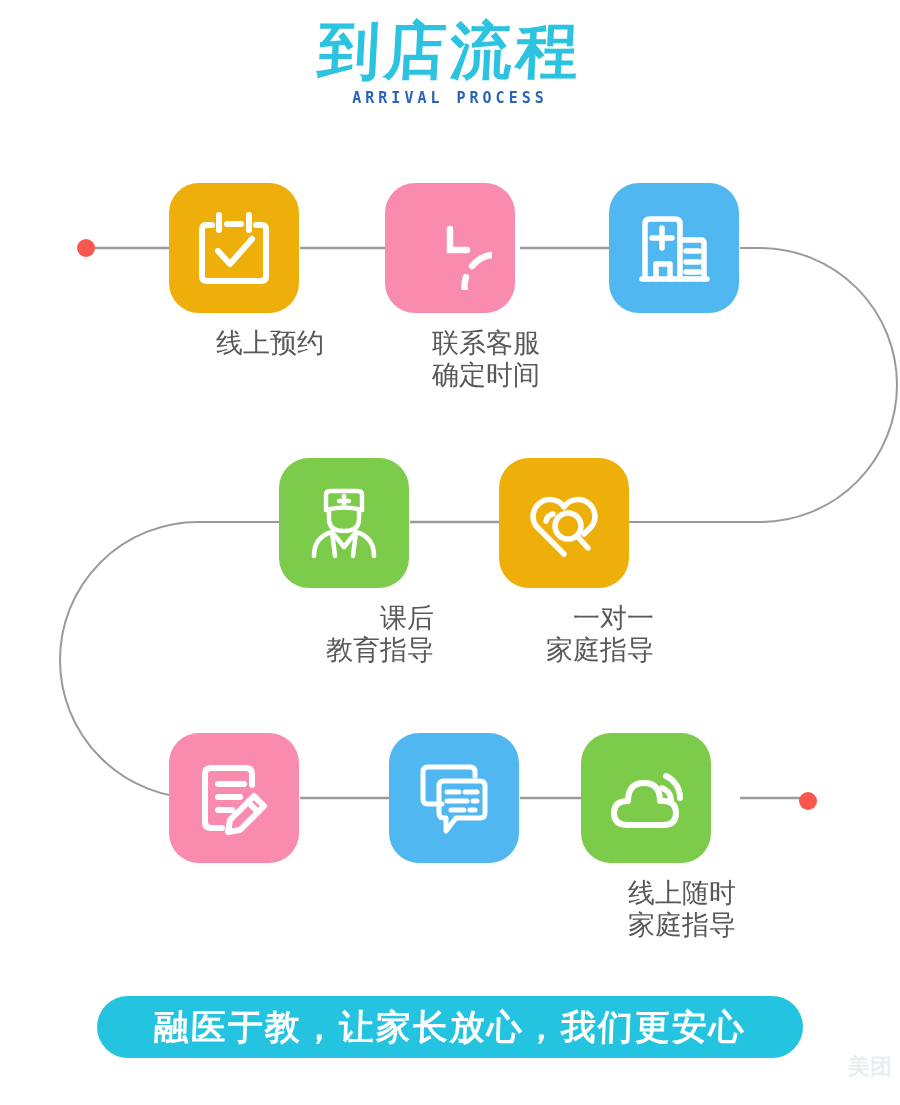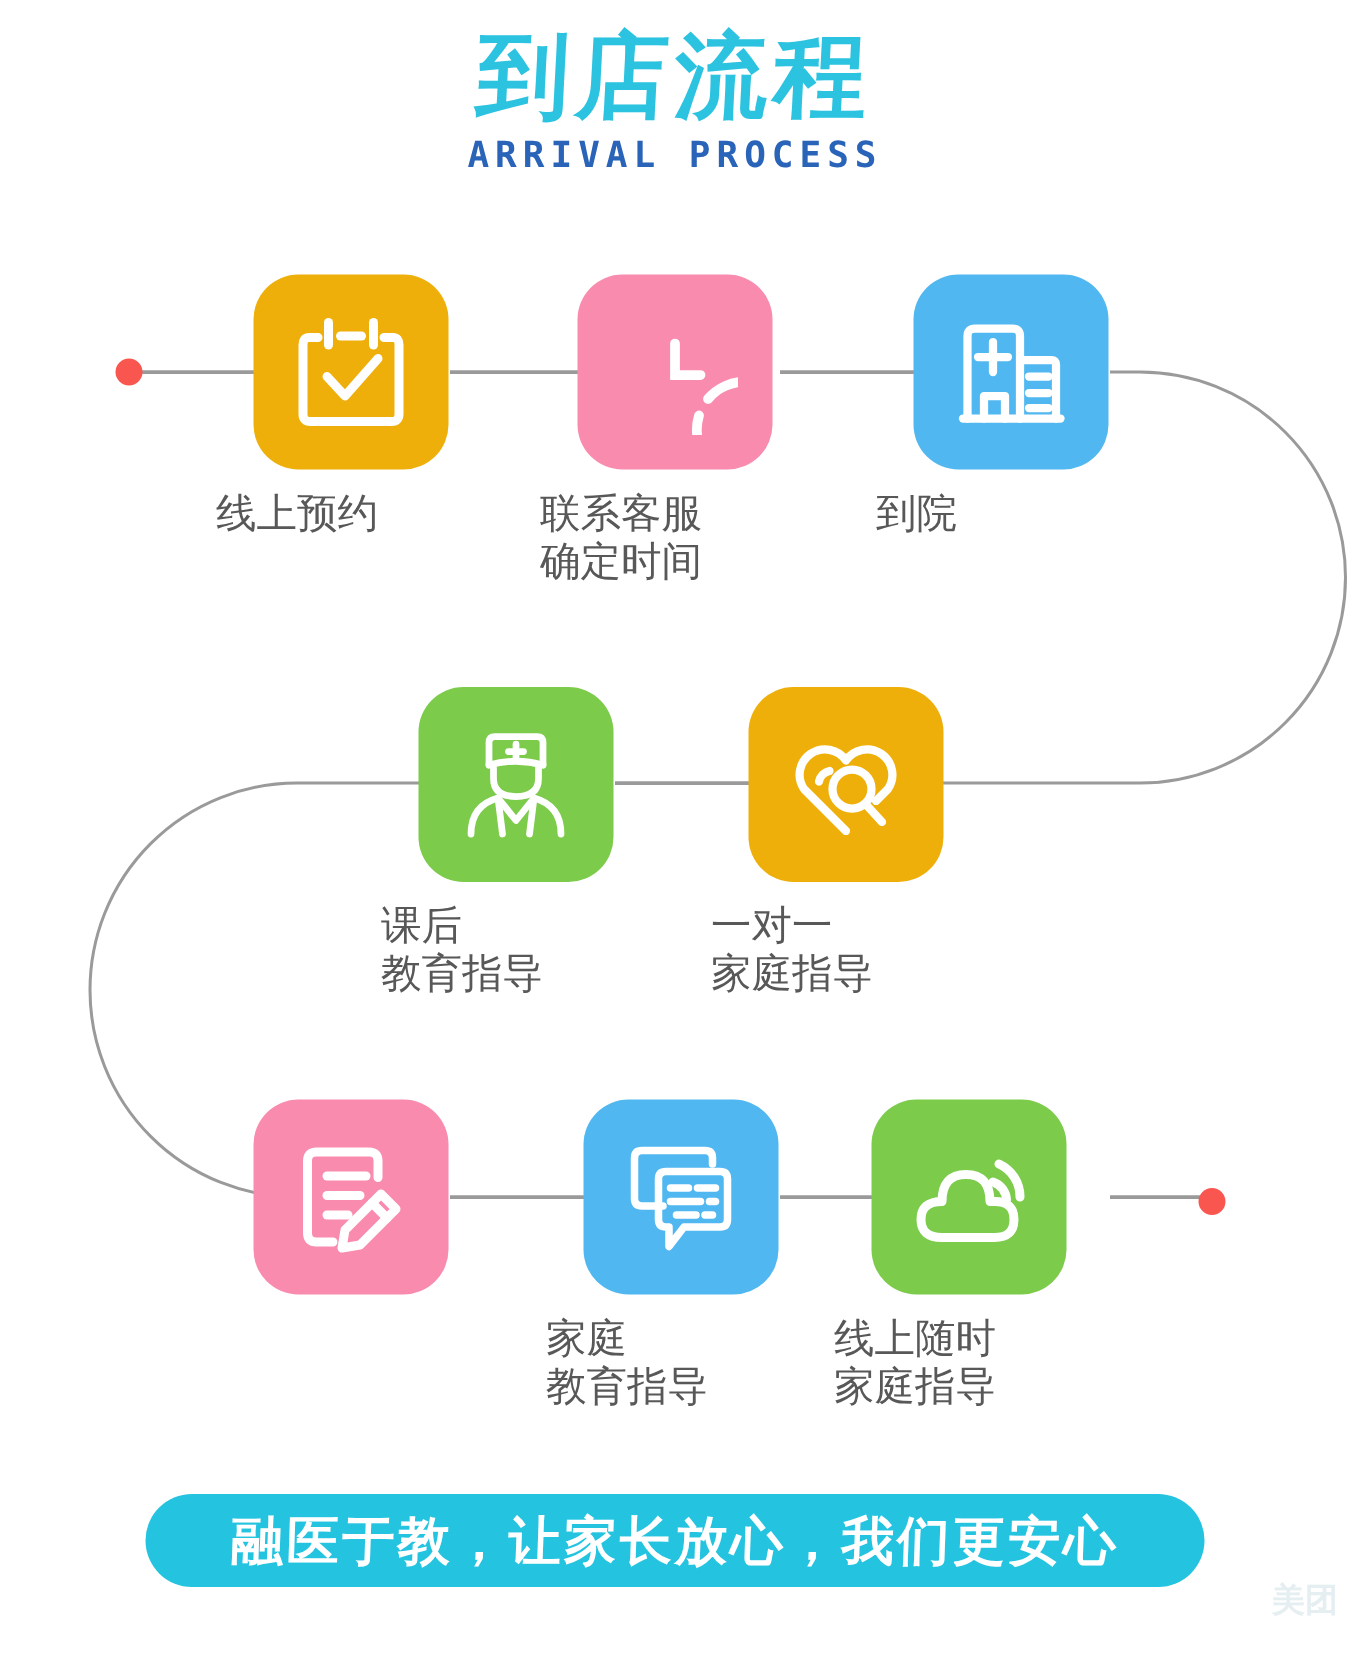--- a/index.html
+++ b/index.html
@@ -27,41 +27,41 @@
     font-weight: bold;
     color: #2CC3E0;
     letter-spacing: 4px;
     line-height: 1.05;
     font-family: "DejaVu Sans", "Liberation Sans", sans-serif;
     transform: skewX(-3deg);
     text-shadow: 2px 2px 0 rgba(255,255,255,0.9);
   }
   #title-en {
     margin-top: 6px;
-    font-size: 24px;
+    font-size: 15px;
     font-weight: bold;
     color: #2A64B8;
     letter-spacing: 4px;
     font-family: "DejaVu Sans Mono", "Liberation Mono", monospace;
   }
 
   
   #connectors {
     position: absolute;
     left: 0; top: 0;
     width: 900px;
     height: 1105px;
     pointer-events: none;
   }
 
   
   .step {
     position: absolute;
     width: 180px;
-    text-align: left;
+    text-align: right;
   }
   .tile {
     width: 130px;
     height: 130px;
     border-radius: 30px;
     margin: 0 auto;
     display: flex;
     align-items: center;
     justify-content: center;
     position: relative;
@@ -198,21 +198,20 @@
         <line x1="10" y1="73" x2="75" y2="73"></line>
         <line x1="30" y1="22" x2="30" y2="42"></line>
         <line x1="20" y1="32" x2="40" y2="32"></line>
         <path d="M24 73 L24 58 L38 58 L38 73"></path>
         <line x1="54" y1="45" x2="67" y2="45"></line>
         <line x1="54" y1="56" x2="67" y2="56"></line>
         <line x1="54" y1="66" x2="67" y2="66"></line>
       </g>
     </svg>
   </div>
-  <div class="step-label">到院</div>
 </div>
 
 <div class="step" id="step-4">
   <div class="tile" style="background:#7CCB4B">
     <svg width="84" height="84" viewBox="0 0 84 84">
       <g fill="none" stroke="#ffffff" stroke-width="4.5" stroke-linecap="round" stroke-linejoin="round">
         <path d="M24 29 L24 14 Q24 10 28 10 L56 10 Q60 10 60 14 L60 29"></path>
         <line x1="42" y1="15" x2="42" y2="25"></line>
         <line x1="37" y1="20" x2="47" y2="20"></line>
         <path d="M24 29 Q42 24 60 29"></path>
@@ -265,22 +264,20 @@
         <path d="M32 25 L68 25 Q73 25 73 30 L73 57 Q73 62 68 62 L44 62 L34 75 L34 62 L32 62 Q27 62 27 57 L27 30 Q27 25 32 25 Z"></path>
         <line x1="35" y1="36" x2="47" y2="36"></line>
         <line x1="53" y1="36" x2="65" y2="36"></line>
         <line x1="35" y1="45" x2="55" y2="45"></line>
         <line x1="61" y1="45" x2="65" y2="45"></line>
         <line x1="39" y1="54" x2="52" y2="54"></line>
         <line x1="58" y1="54" x2="63" y2="54"></line>
       </g>
     </svg>
   </div>
-  <div class="step-label">家庭
-教育指导</div>
 </div>
 
 <div class="step" id="step-8">
   <div class="tile" style="background:#7CCB4B">
     <svg width="84" height="84" viewBox="0 0 84 84">
       <g fill="none" stroke="#ffffff" stroke-width="6" stroke-linecap="round" stroke-linejoin="round">
         <path d="M24 69 Q10 69 10 57 Q10 45 24 45 Q24 27 40 27 Q56 27 56 45 L59 45 Q72 45 72 57 Q72 69 59 69 Z"></path>
         <path d="M58 32 A13 13 0 0 1 67 44"></path>
         <path d="M62 20 A24 24 0 0 1 76 42"></path>
       </g>

